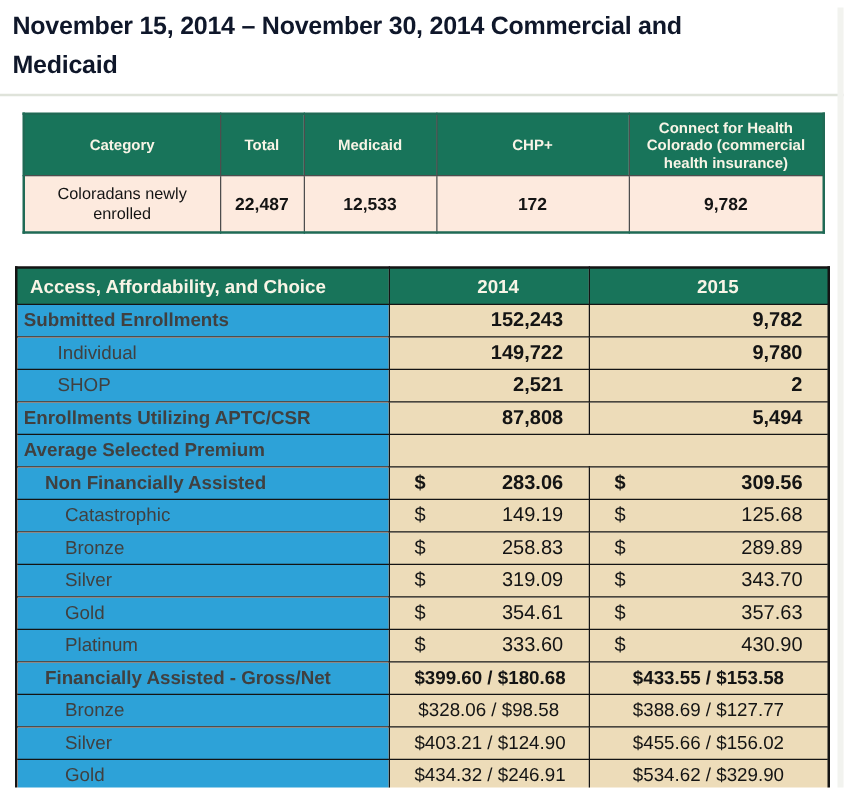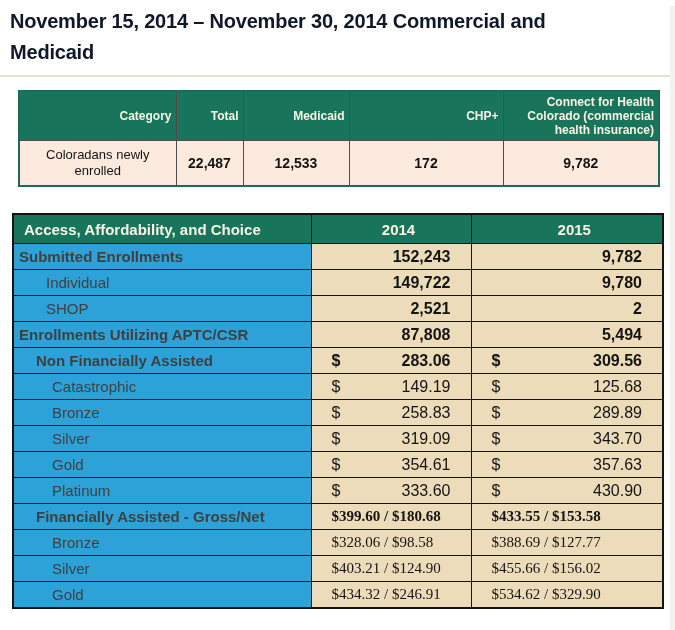--- a/index.html
+++ b/index.html
@@ -36,21 +36,21 @@
     width: 640px;
     table-layout: fixed;
     border: 2px solid #1f6a55;
   }
   table.t1 th, table.t1 td { border: 1px solid #4d4d4d; }
   table.t1 th {
     background: #18745a;
     color: #f8f4e6;
     font-size: 12px;
     font-weight: bold;
-    text-align: right;
+    text-align: center;
     padding: 3px 4px;
     line-height: 14px;
     height: 42px;
     vertical-align: middle;
   }
   table.t1 td {
     background: #fdeade;
     font-size: 13px;
     text-align: center;
     vertical-align: middle;
@@ -87,21 +87,21 @@
     padding: 1px 4px 1px 5px;
     white-space: nowrap;
     overflow: hidden;
   }
   table.t2 td.val {
     background: #eddcb9;
     font-size: 16px;
     padding: 1px 20px;
   }
   table.t2 td.num { text-align: right; }
-  table.t2 td.ctr { text-align: left; font-size: 15px; white-space: nowrap; font-family: Liberation Serif, serif; }
+  table.t2 td.ctr { text-align: center; font-size: 15px; white-space: nowrap; }
   table.t2 td.acct .cur { float: left; }
   table.t2 td.acct .amt { display: block; text-align: right; }
   .b { font-weight: bold; }
   .i1 { padding-left: 32px !important; }
   .i2 { padding-left: 38px !important; }
   .im { padding-left: 22px !important; }
 
   
   .edge-r { position: absolute; top: 0; right: 0; width: 5px; height: 100%; background: #f2f3ef; }
 </style>
@@ -172,20 +172,24 @@
         <td class="lbl i1">SHOP</td>
         <td class="val num b">2,521</td>
         <td class="val num b">2</td>
       </tr>
       <tr>
         <td class="lbl b">Enrollments Utilizing APTC/CSR</td>
         <td class="val num b">87,808</td>
         <td class="val num b">5,494</td>
       </tr>
       <tr>
+        <td class="lbl b">Average Selected Premium</td>
+        <td class="val" colspan="2"></td>
+      </tr>
+      <tr>
         <td class="lbl b im">Non Financially Assisted</td>
         <td class="val acct b">
             <span class="cur">$</span>
             <span class="amt">283.06</span>
           </td>
         <td class="val acct b">
             <span class="cur">$</span>
             <span class="amt">309.56</span>
           </td>
       </tr>

